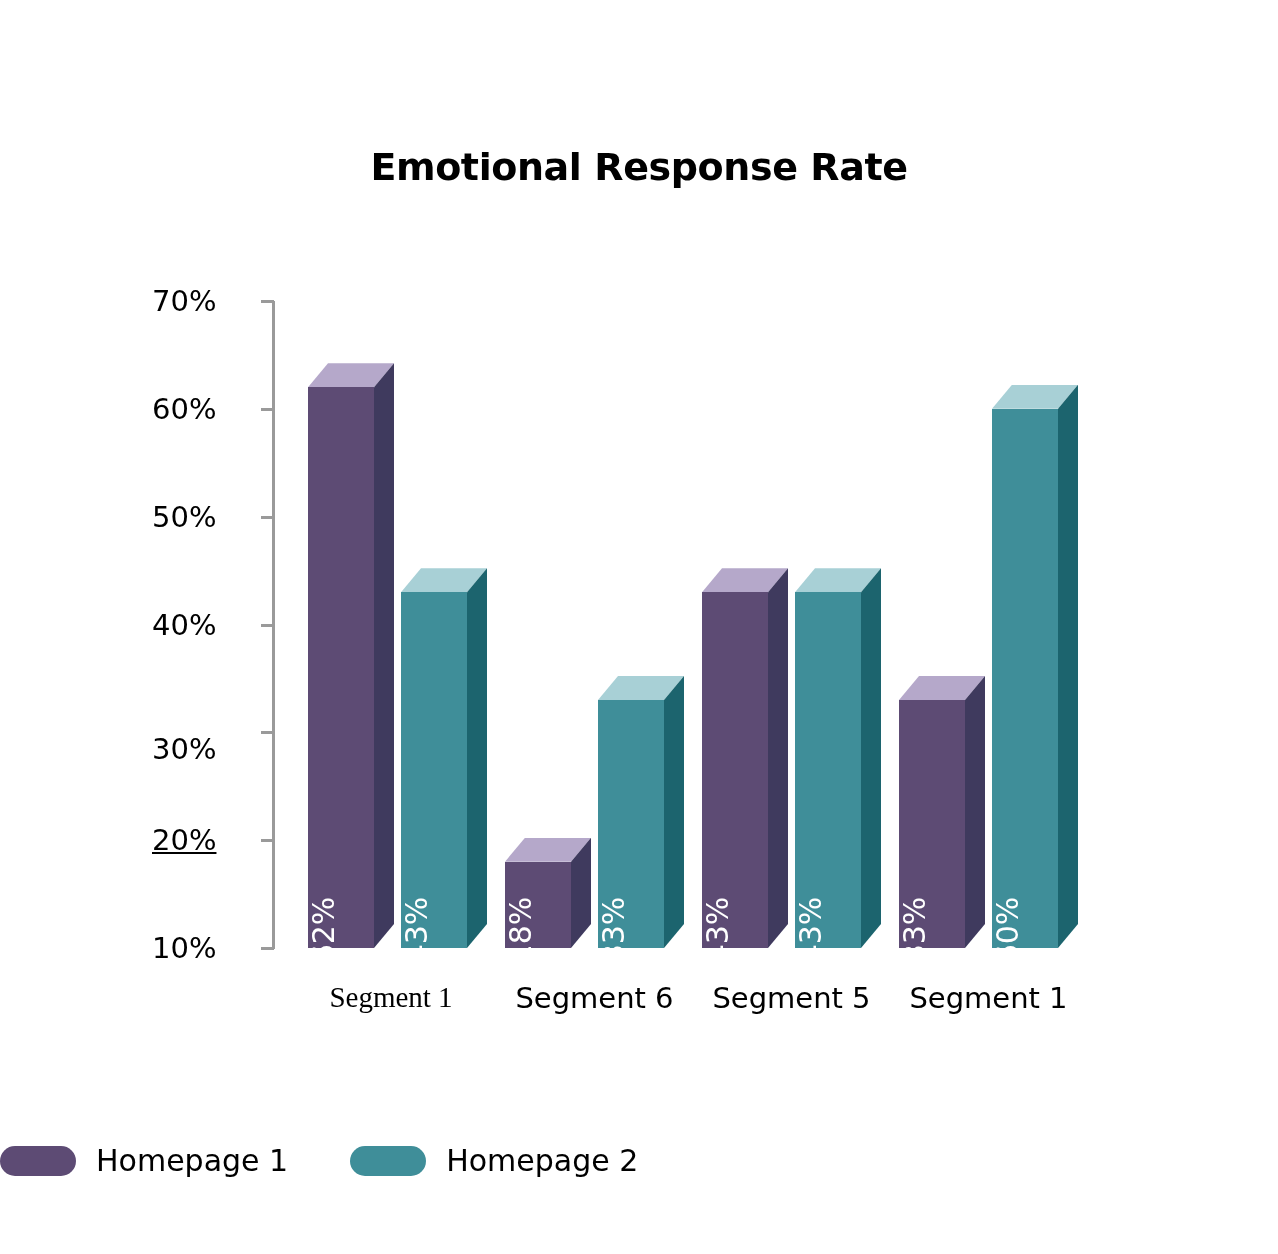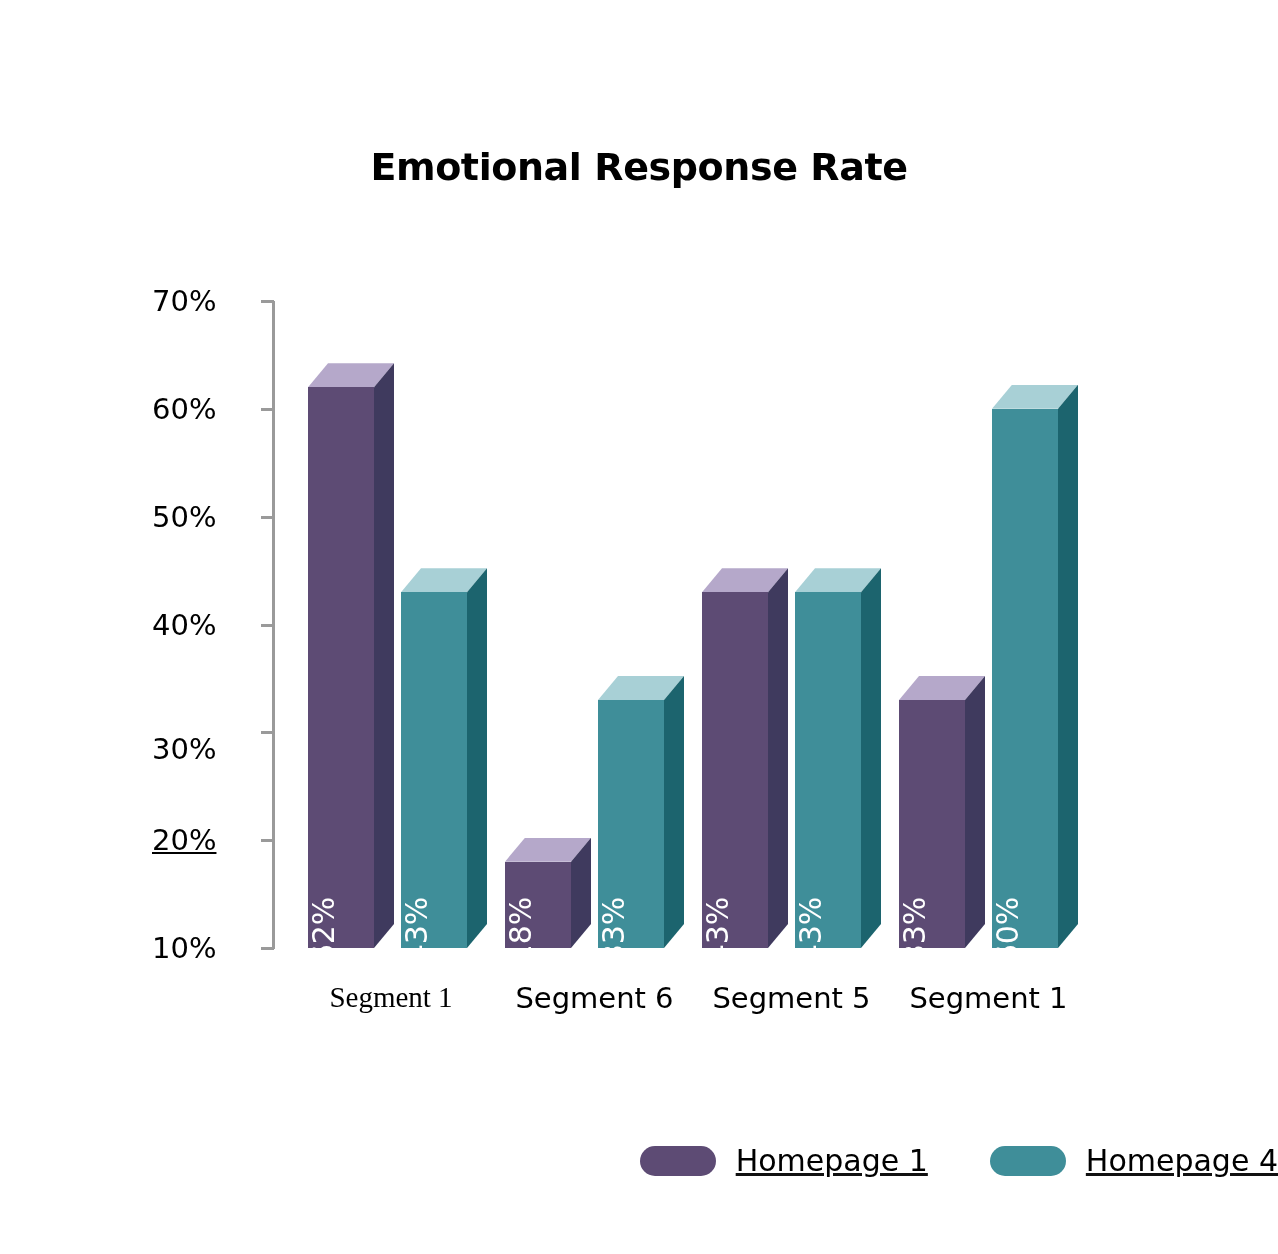--- a/index.html
+++ b/index.html
@@ -119,24 +119,23 @@
     white-space: nowrap;
   }
 
   
   .legend {
     position: absolute;
     left: 0;
     top: 1095px;
     width: 1278px;
     display: flex;
-    justify-content: flex-end;
+    justify-content: flex-start;
     align-items: center;
     gap: 62px;
-    text-decoration: underline;
   }
   .legend-item {
     display: flex;
     align-items: center;
     gap: 20px;
   }
   .legend-swatch {
     width: 76px;
     height: 30px;
     border-radius: 15px;
@@ -233,17 +232,17 @@
       <div class="x-cat-label" style="left: 868.5px; width: 240px;">Segment 1</div>
     </div>
 
   <div class="legend" id="legend">
       <div class="legend-item">
         <div class="legend-swatch" style="background: rgb(93, 75, 116);"></div>
         <div class="legend-label">Homepage 1</div>
       </div>
       <div class="legend-item">
         <div class="legend-swatch" style="background: rgb(63, 142, 153);"></div>
-        <div class="legend-label">Homepage 4</div>
+        <div class="legend-label">Homepage 2</div>
       </div>
     </div>
 
 </div>
 
 </body></html>

